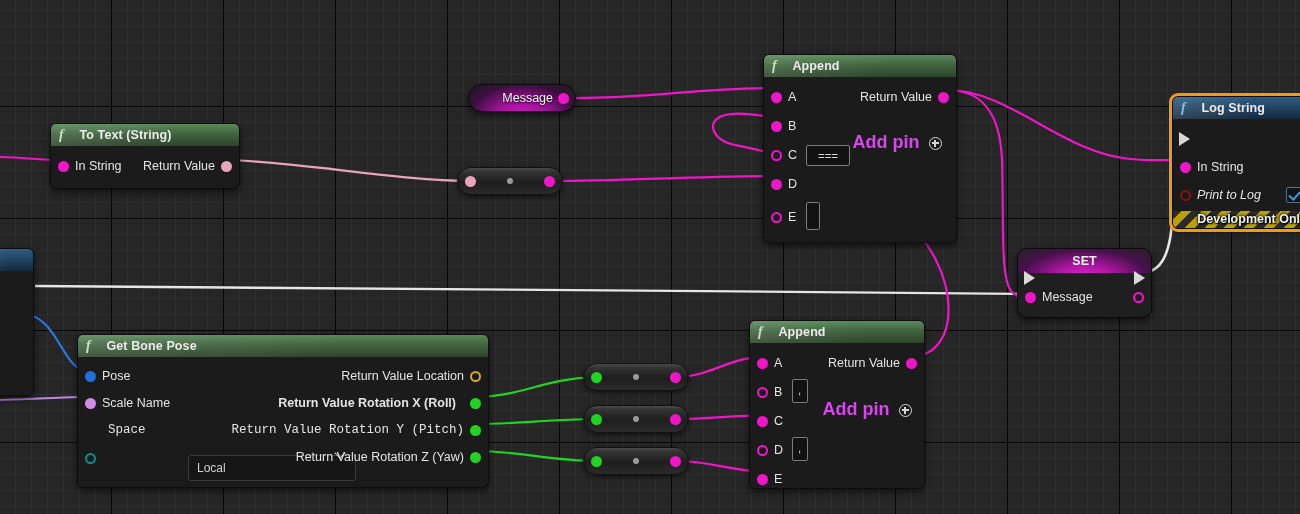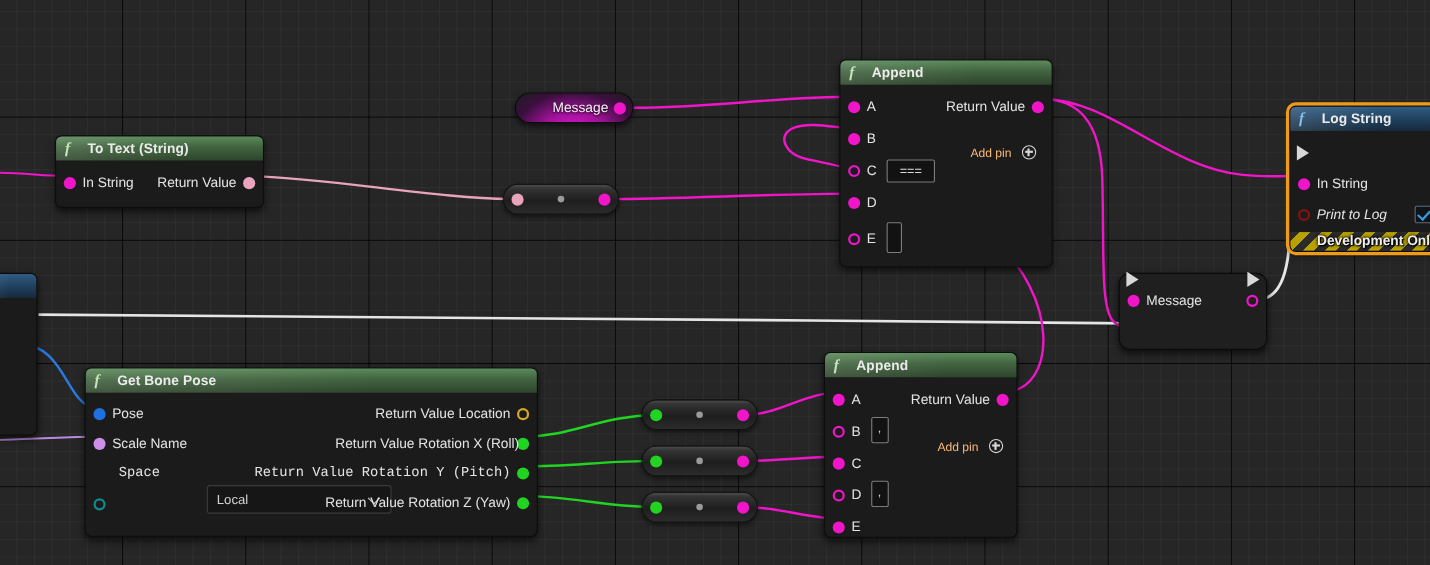--- a/index.html
+++ b/index.html
@@ -94,21 +94,21 @@
   .pinlabel { color: #e4e4e4; font-size: 12.5px; }
 
   .valbox {
     display:inline-block; vertical-align: middle;
     background:#121212; border:1px solid #7d7d7d;
     color:#d8d8d8; font-size:11.5px; line-height:15px;
     padding: 1px 5px; border-radius:2px; min-width: 12px;
     text-align: left;
   }
 
-  .addpin { color:#fdba74; font-size:11px; }
+  .addpin { color:#d946ef; font-size:18px;font-weight:bold; }
   .addpin-ico {
     display:inline-block; width:13px; height:13px; border-radius:50%;
     border:1.5px solid #d6d6d6; position:relative; vertical-align:-2px; margin-left:6px;
   }
   .addpin-ico::before, .addpin-ico::after {
     content:""; position:absolute; background:#d6d6d6;
   }
   .addpin-ico::before { left:2px; right:2px; top:4.4px; height:1.5px; }
   .addpin-ico::after { top:2px; bottom:2px; left:4.4px; width:1.5px; }
 
@@ -117,21 +117,21 @@
     border:1px solid #5e6e7a; border-radius:2px; position:relative; vertical-align:-3px;
   }
   .check::after {
     content:""; position:absolute; left:4px; top:1px; width:5px; height:9px;
     border:solid #3d9ae0; border-width:0 2.2px 2.2px 0; transform: rotate(42deg);
   }
 
   .combo {
     display:block; background:#161616; border:1px solid #3a3a3a; border-radius:3px;
     height: 26px; line-height: 24px; color:#d2d2d2; font-size:12px;
-    padding: 0 8px; position: relative; text-align:left;
+    padding: 0 8px; position: relative; text-align:left;margin-top:14px;
   }
 
   .devbar {
     height: 17px; line-height: 17px; text-align: right; padding-right: 6px;
     font-size: 12.5px; color:#efefef; font-weight:bold;
     border-radius: 0 0 5px 5px;
     background: repeating-linear-gradient(-45deg, #b9a200 0 7px, #2b2b2b 7px 14px);
     background-color:#3a3a20;
     text-shadow: 0 0 3px #000, 0 0 3px #000, 1px 1px 1px #000;
   }
@@ -311,20 +311,21 @@
       <div style="position:relative; height:28px;">
         <span class="pin l hollow" style="border-color:#8a1111;"></span>
         <span class="pinlabel" style="position:absolute; left:24px; line-height:28px;font-style:italic;">Print to Log</span>
         <span class="check" style="position:absolute; left:113px; top:6px;"></span>
       </div>
     </div>
     <div class="devbar">Development Only</div>
   </div>
 
   <div class="set-pill" style="left:1017px; top:248px; width:135px; height:70px;">
+    <div class="set-hdr">SET</div>
     <div class="set-body">
       <div style="position:relative; height:0;">
         <span class="exec l" style="top:-2px; margin-top:0;"></span>
         <span class="exec r" style="top:-2px; margin-top:0;"></span>
       </div>
       <div style="position:relative; height:36px; padding-top:10px;">
         <span class="pin l" style="background:#f015c8; top:24px; margin-top:-5.5px;"></span>
         <span class="pinlabel" style="position:absolute; left:24px; top:12px; line-height:24px;">Message</span>
         <span class="pin r hollow" style="border-color:#f015c8; top:24px; margin-top:-5.5px;"></span>
       </div>
@@ -342,21 +343,21 @@
         <span class="pin l" style="background:#1f6fe0;"></span>
         <span class="pinlabel" style="position:absolute; left:24px; line-height:27px;">Pose</span>
         <span class="pin r hollow" style="border-color:#d9a726;"></span>
         <span class="pinlabel" style="position:absolute; right:24px; line-height:27px;">Return Value Location</span>
       </div>
 
       <div style="position:relative; height:27px;">
         <span class="pin l" style="background:#cf8ee8;"></span>
         <span class="pinlabel" style="position:absolute; left:24px; line-height:27px;">Scale Name</span>
         <span class="pin r" style="background:#22d422;"></span>
-        <span class="pinlabel" style="position:absolute; right:16px; line-height:27px;">Return Value Rotation X (Roll)</span>
+        <span class="pinlabel" style="position:absolute; right:32px; line-height:27px;font-weight:bold;">Return Value Rotation X (Roll)</span>
       </div>
 
       <div style="position:relative; height:27px;font-family:Liberation Mono, monospace;">
         <span class="pinlabel" style="position:absolute; left:30px; line-height:27px;">Space</span>
         <span class="pin r" style="background:#22d422;"></span>
         <span class="pinlabel" style="position:absolute; right:24px; line-height:27px;">Return Value Rotation Y (Pitch)</span>
       </div>
 
       <div style="position:relative; height:27px;">
         <span class="pin l hollow" style="border-color:#0f8d8d; top:14px;"></span>

